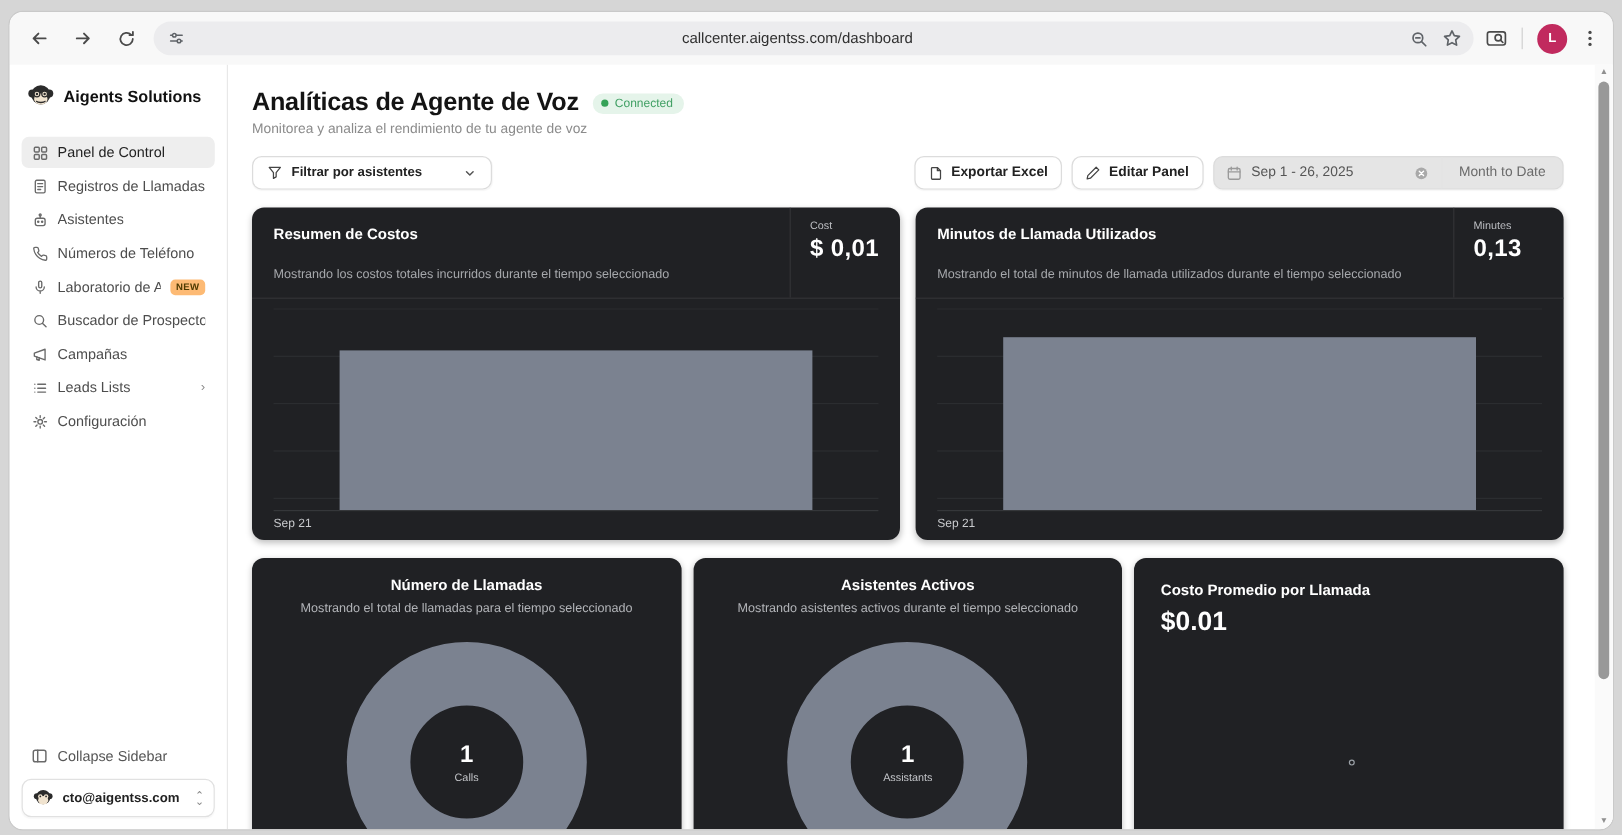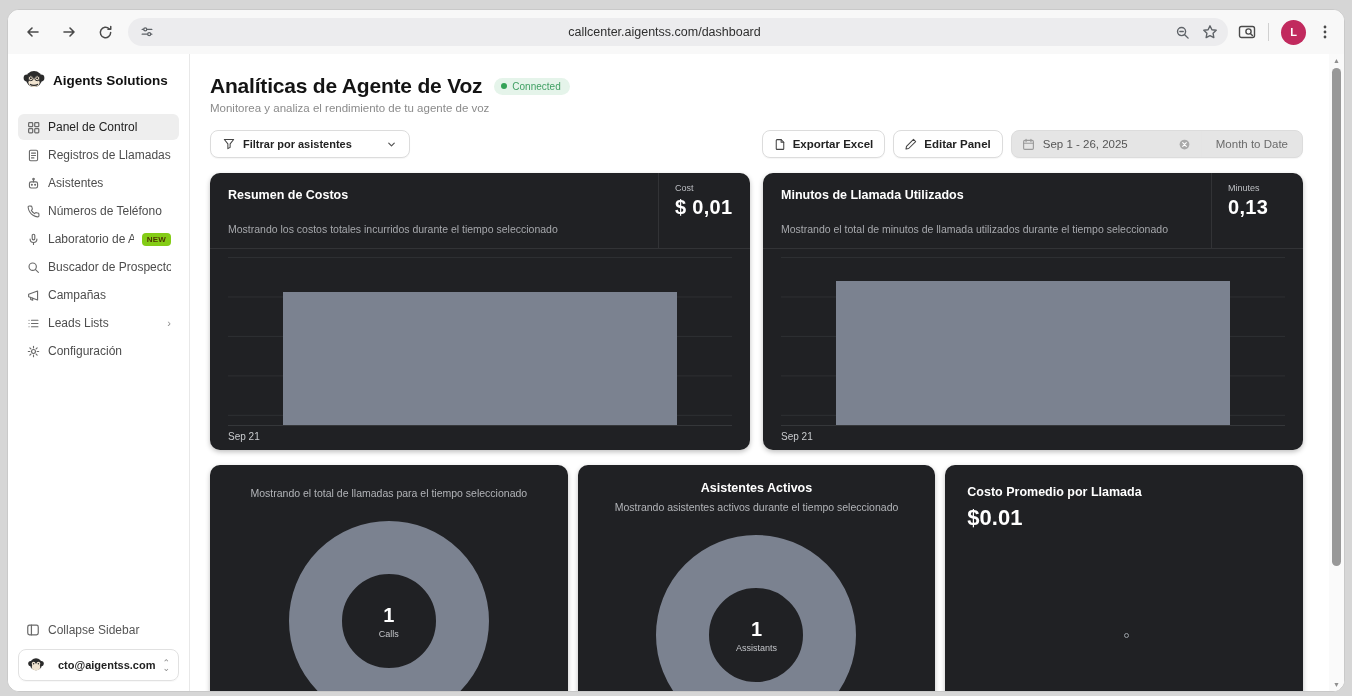--- a/index.html
+++ b/index.html
@@ -31,29 +31,29 @@
   .sidebar { width:182px; flex:0 0 auto; border-right:1px solid #e8e8e8;
              display:flex; flex-direction:column; padding:12px 10px 10px; }
   .brand { display:flex; align-items:center; gap:7px; padding:2px 4px 0; }
   .brand-name { font-size:13.5px; font-weight:bold; color:#111; }
   .menu { margin-top:22px; display:flex; flex-direction:column; gap:2px; }
   .menu-item { display:flex; align-items:center; gap:8px; height:26px; padding:0 8px;
                border-radius:6px; font-size:12px; color:#4d4d4d; cursor:pointer; }
   .menu-item .mi-icon { color:#6a6a6a; display:flex; width:14px; justify-content:center; flex:0 0 auto; }
   .menu-item.active { background:#eeeeee; color:#222; font-weight:500; }
   .mi-label { white-space:nowrap; overflow:hidden; }
-  .badge-new { background:#84cc16; color:#4d3a00; font-size:8px; font-weight:bold;
+  .badge-new { background:#fdba74; color:#4d3a00; font-size:8px; font-weight:bold;
                padding:2px 5px; border-radius:4px; letter-spacing:.2px; flex:0 0 auto; }
   .mi-chevron { margin-left:auto; color:#8a8a8a; font-size:11px; }
   .sidebar-spacer { flex:1; }
   .collapse-row { display:flex; align-items:center; gap:8px; font-size:12px; color:#555;
                   padding:6px 8px; cursor:pointer; }
   .account-chip { margin-top:6px; border:1px solid #e1e1e1; border-radius:8px; height:32px;
                   display:flex; align-items:center; gap:7px; padding:0 8px; cursor:pointer;
-                  box-shadow:0 1px 1px rgba(0,0,0,.03);text-align:right; }
+                  box-shadow:0 1px 1px rgba(0,0,0,.03); }
   .account-email { font-size:11px; font-weight:bold; color:#222; flex:1; }
   .updown { color:#8a8a8a; font-size:9px; line-height:8px; display:flex; flex-direction:column; align-items:center; }
 
   
   .content { flex:1; position:relative; padding:20px 26px 0 20px; min-width:0; overflow:hidden; }
   .title-row { display:flex; align-items:center; gap:12px; }
   .page-title { font-size:21px; font-weight:800; color:#141414; letter-spacing:-.2px; }
   .status-pill { background:#e5f4ea; color:#41a064; font-size:10px; border-radius:10px;
                  padding:3px 9px 3px 7px; display:flex; align-items:center; gap:5px; }
   .status-dot { width:6px; height:6px; border-radius:50%; background:#35a257; }
@@ -435,20 +435,21 @@
             <div class="bar-chart">
               <div class="bar" style="top: 14%; background: rgb(123, 130, 144);"></div>
             </div>
             <div class="x-label">Sep 21</div>
           </div>
         </div>
       </div>
 
       <div class="cards-bottom">
         <div class="donut-card">
+          <div class="donut-title">Número de Llamadas</div>
           <div class="donut-sub">Mostrando el total de llamadas para el tiempo seleccionado</div>
           <div class="donut-wrap">
             <div class="donut"></div>
             <div class="donut-center">
               <div class="donut-value">1</div>
               <div class="donut-unit">Calls</div>
             </div>
           </div>
         </div>
 

